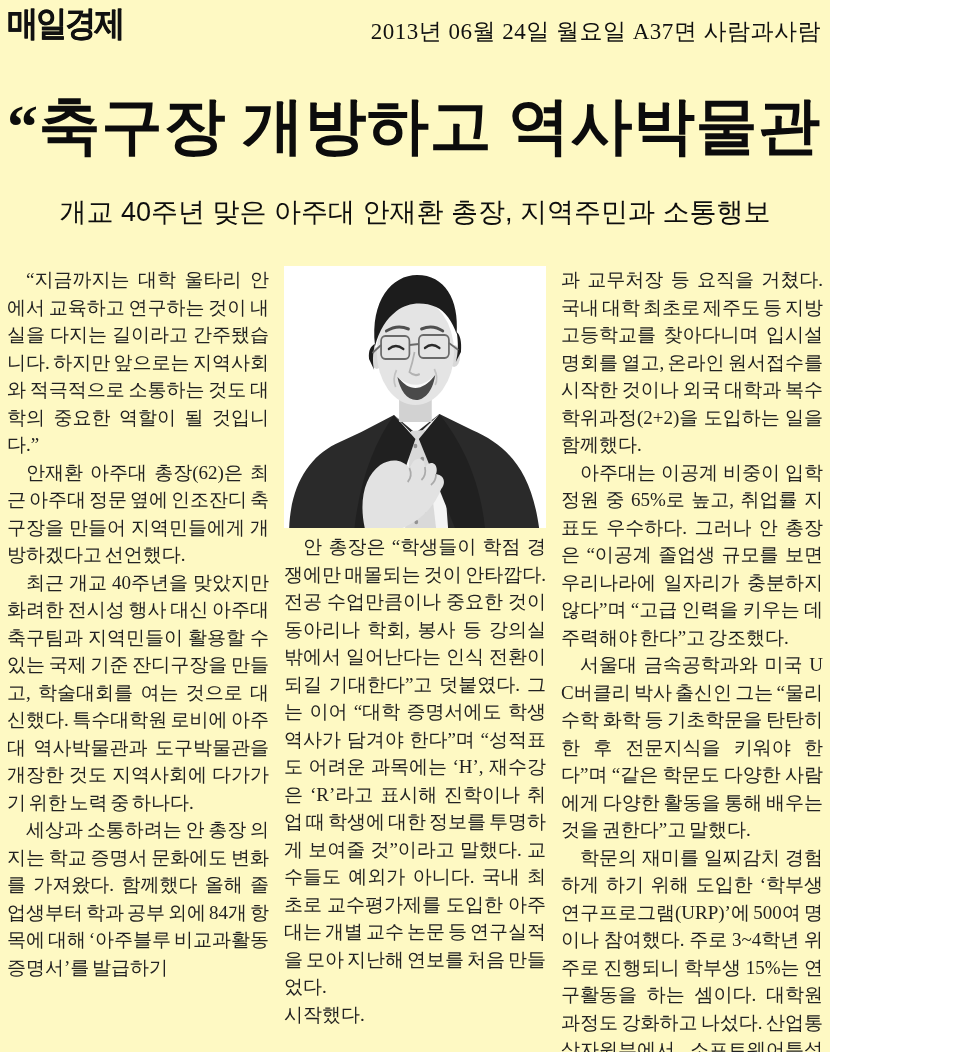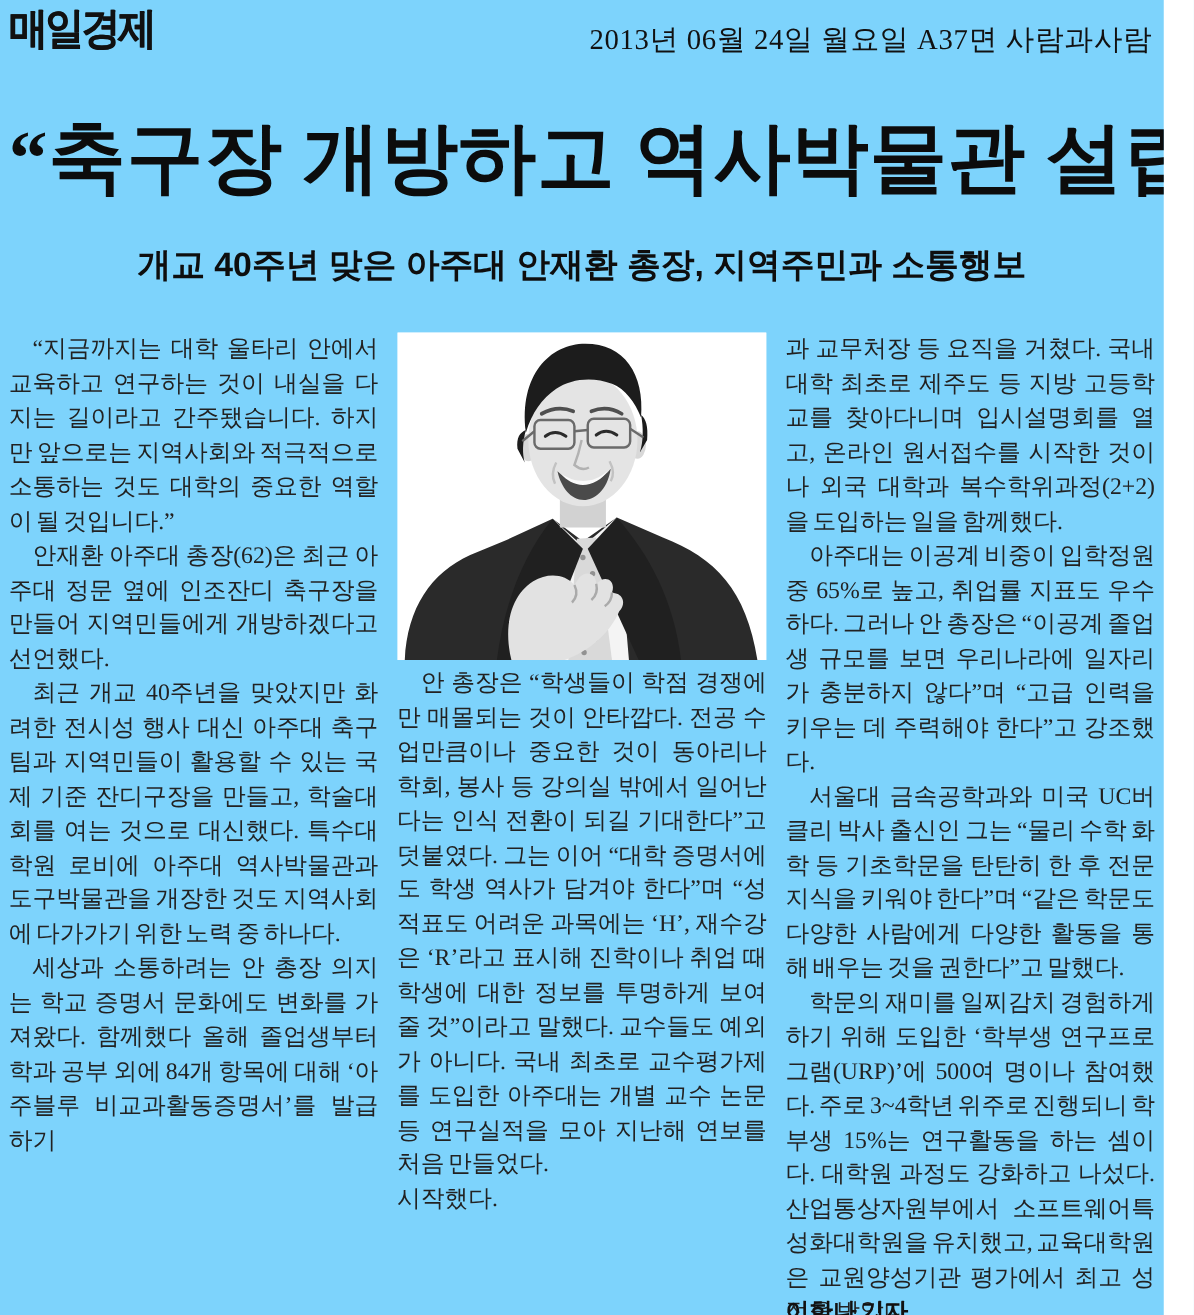--- a/index.html
+++ b/index.html
@@ -1,19 +1,19 @@
 <!DOCTYPE html>
 <html><head>
 <meta charset="utf-8">
 <style>
   * { margin:0; padding:0; box-sizing:border-box; }
   html, body { background:#ffffff; }
   .page {
-    width:931px; height:1052px; overflow:hidden; position:relative;
-    background:#7dd3fc; color:#1d1d1d;
+    width:830px; height:1052px; overflow:hidden; position:relative;
+    background:#fef9c3; color:#1d1d1d;
     padding:2px 7px 0 7px;
     font-family:"Liberation Serif", "DejaVu Serif", serif;
   }
   .masthead { position:relative; height:58px; }
   .logo {
     position:absolute; left:0; top:-2px;
     font-family:"Liberation Sans", "DejaVu Sans", sans-serif;
     font-weight:900; font-size:31px; letter-spacing:-2px; color:#111;
     transform:scaleY(1.12); transform-origin:left top;
     text-shadow:0.6px 0 0 #111;
@@ -22,21 +22,21 @@
     position:absolute; right:2px; top:14px;
     font-size:23px; letter-spacing:0.5px; color:#111; white-space:nowrap;
   }
   .headline {
     margin-top:24px; text-align:center; white-space:nowrap;
     font-size:62px; font-weight:700; letter-spacing:0.5px; color:#0c0c0c;
   }
   .subheadline {
     margin-top:26px; text-align:center; white-space:nowrap;
     font-family:"Liberation Sans", "DejaVu Sans", sans-serif;
-    font-size:27px; font-weight:700; color:#0e0e0e;
+    font-size:27px; font-weight:400; color:#0e0e0e;
   }
   .body-cols { display:flex; gap:15px; margin-top:36px; }
   .col {
     flex:1 1 0; min-width:0;
     font-size:19px; line-height:27.5px; color:#222;
     text-align:justify; word-break:break-all; word-spacing:-2px;
   }
   .para { margin:0; }
   .para.indent { text-indent:19px; }
   .photo-wrap { width:100%; height:262px; margin-bottom:5px; background:#ffffff; }

